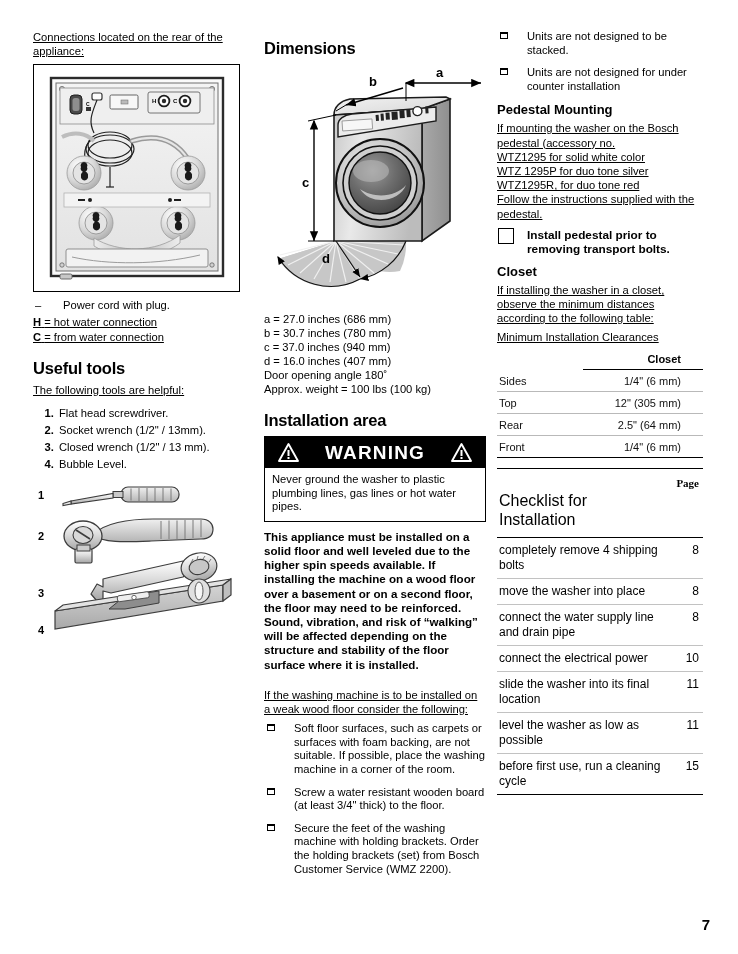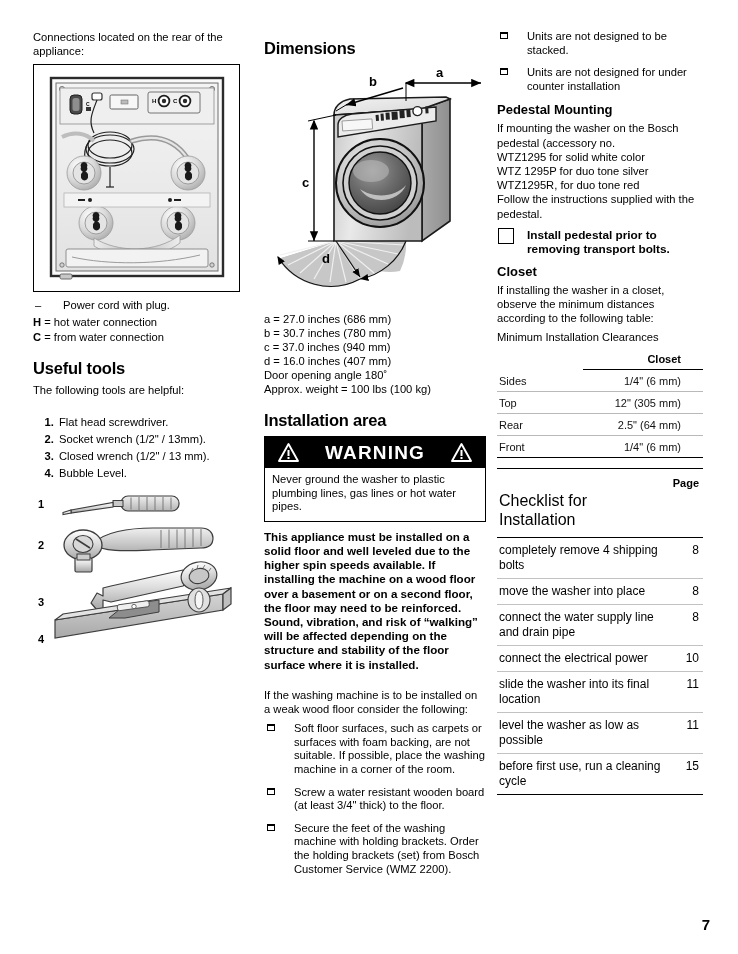--- a/index.html
+++ b/index.html
@@ -26,20 +26,21 @@
   .col-left  { left: 33px;  width: 207px; }
   .col-mid   { left: 264px; width: 222px; }
   .col-right { left: 497px; width: 206px; }
 
   p, div, td, th, li { font-size: 11.2px; line-height: 14px; }
 
   .body-text {
     font-size: 11.2px;
     line-height: 14.2px;
     margin: 0 0 6px 0;
+    text-decoration: underline;
   }
   .h2 {
     font-size: 16.5px;
     font-weight: bold;
     margin: 14px 0 5px 0;
     line-height: 20px;
     letter-spacing: -0.2px;
   }
   .h3 {
     font-size: 13px;
@@ -184,20 +185,21 @@
     vertical-align: top;
   }
   table.checklist th.cl-page {
     text-align: right;
     font-size: 11px;
     font-weight: bold;
     vertical-align: top;
     padding: 7px 4px 8px 2px;
     border-bottom: 1.6px solid #000;
     width: 34px;
+    font-family: Liberation Serif, serif;
   }
   table.checklist td.cl-item {
     font-size: 12px;
     line-height: 15px;
     padding: 5px 4px 5px 2px;
     border-bottom: 1px solid #c2c2c2;
     vertical-align: top;
   }
   table.checklist td.cl-pg {
     font-size: 12px;
@@ -363,21 +365,21 @@
         <b class="inline">H</b>
         <span>= hot water connection</span>
       </div>
       <div class="body-text">
         <b class="inline">C</b>
         <span>= from water connection</span>
       </div>
     </div>
 
     <h2 class="h2">Useful tools</h2>
-    <p class="body-text" style="margin-bottom:17px">The following tools are helpful:</p>
+    <p class="body-text" style="margin-bottom:8px">The following tools are helpful:</p>
     <ol class="tools">
       <li>Flat head screwdriver.</li>
       <li>Socket wrench (1/2" / 13mm).</li>
       <li>Closed wrench (1/2" / 13 mm).</li>
       <li>Bubble Level.</li>
     </ol>
 
     <div class="tools-figure">
       <svg width="207" height="170" viewBox="0 0 207 170">
         <defs>

